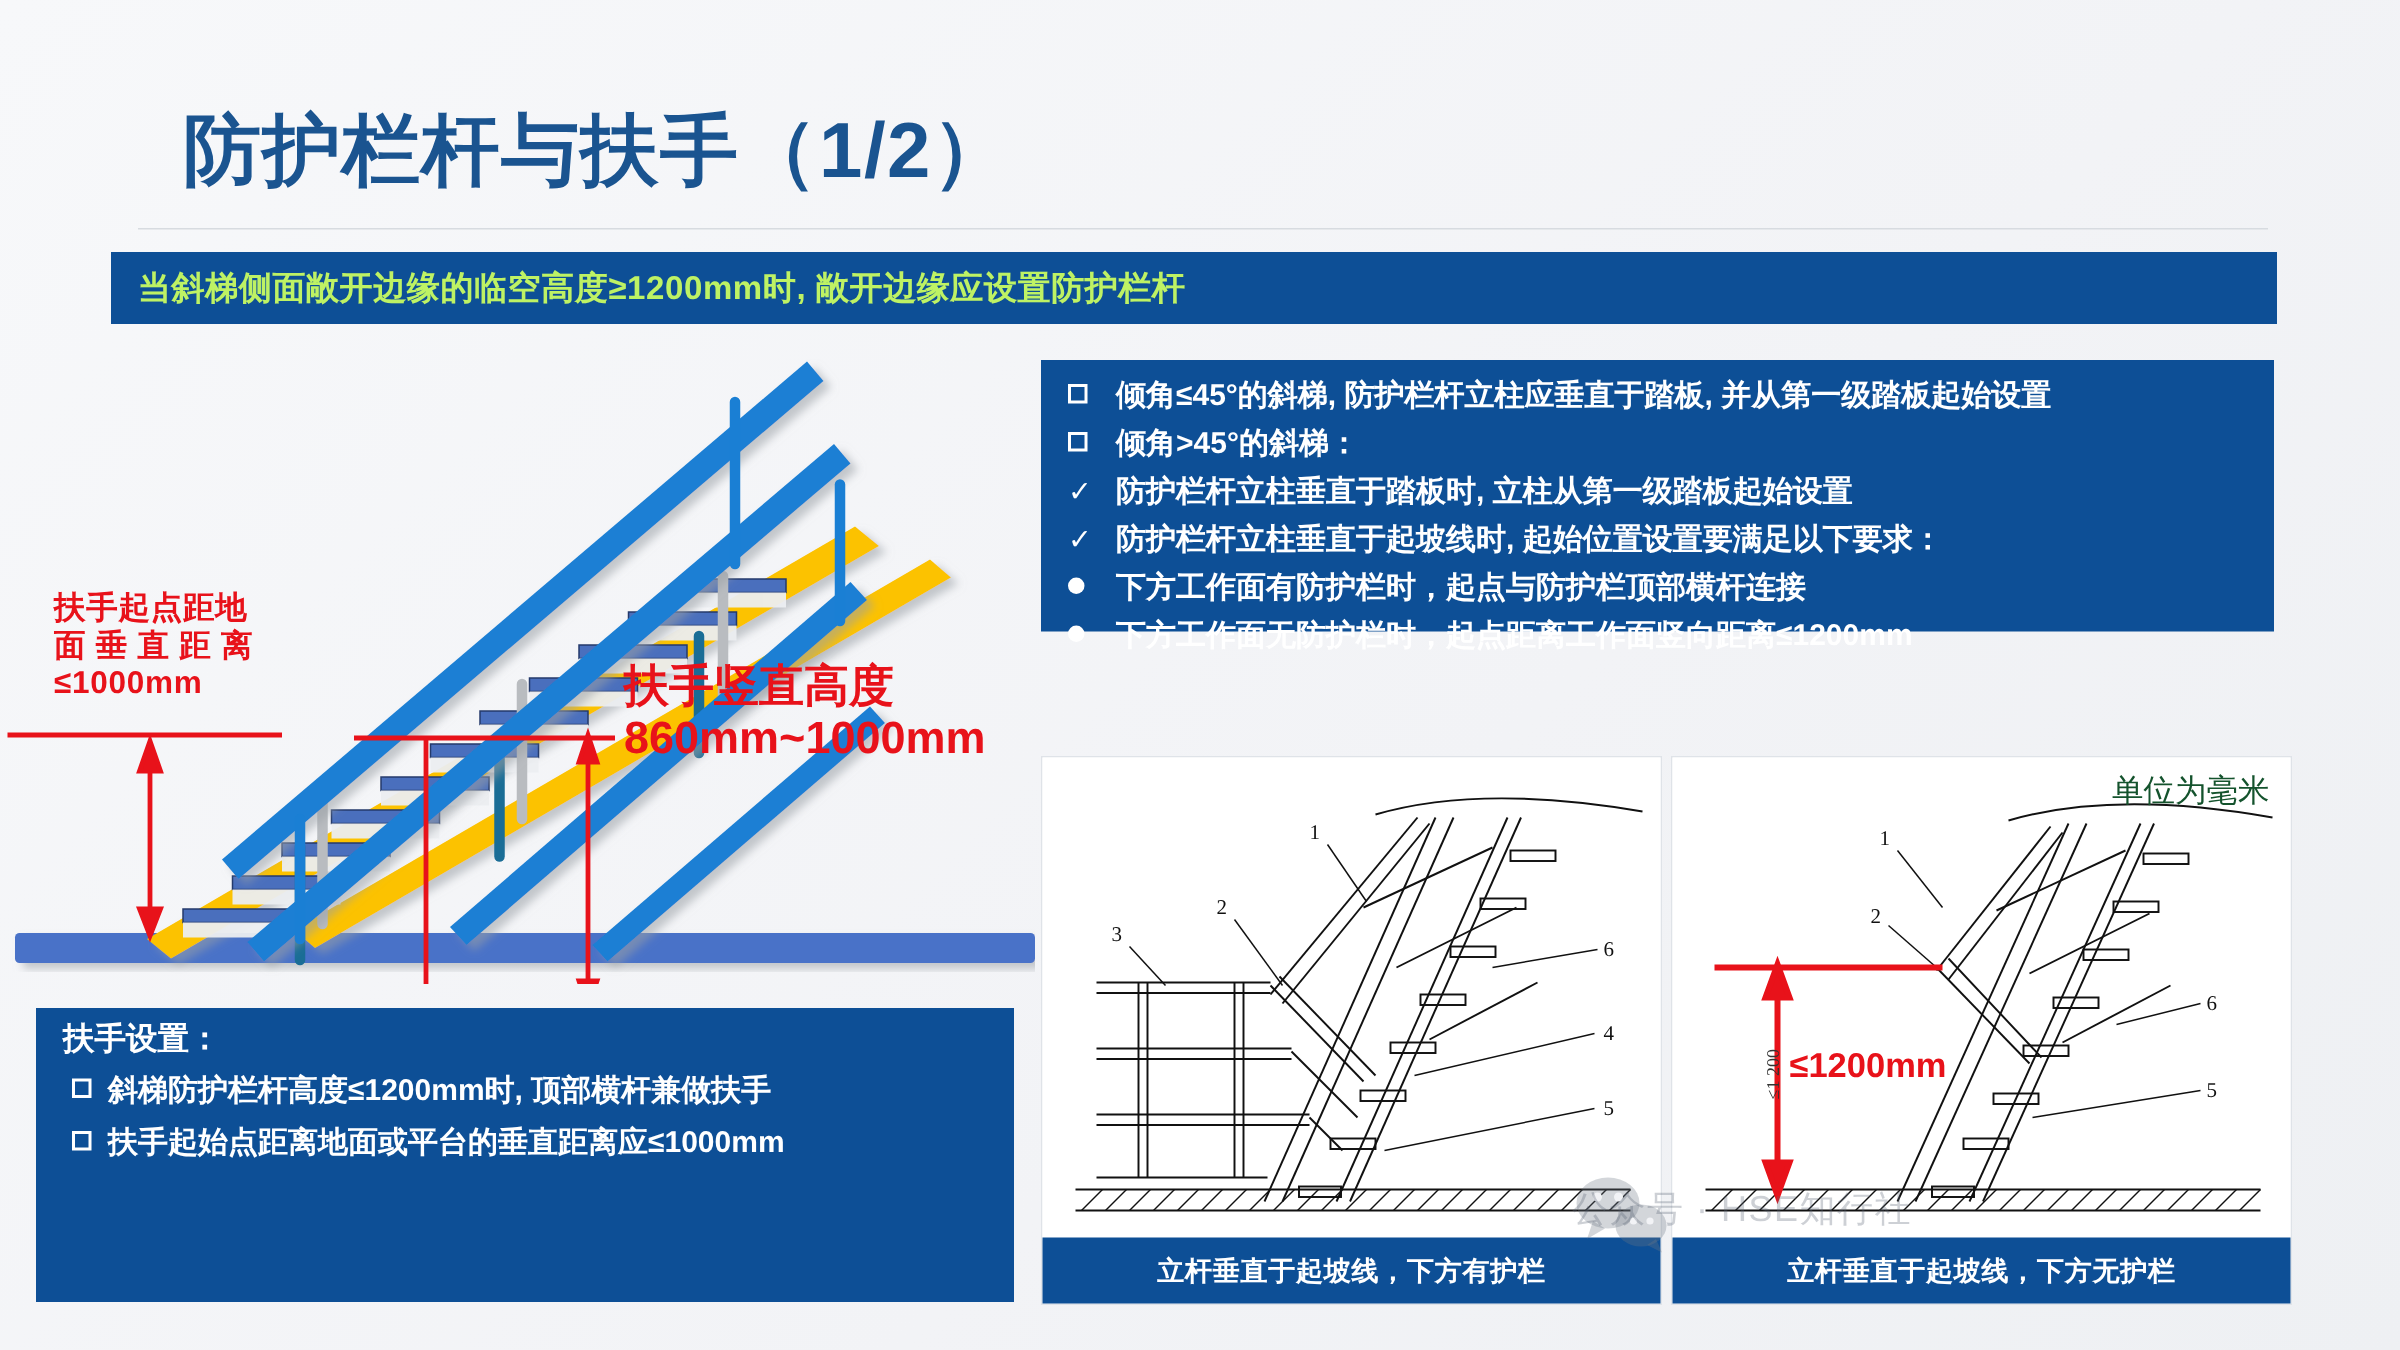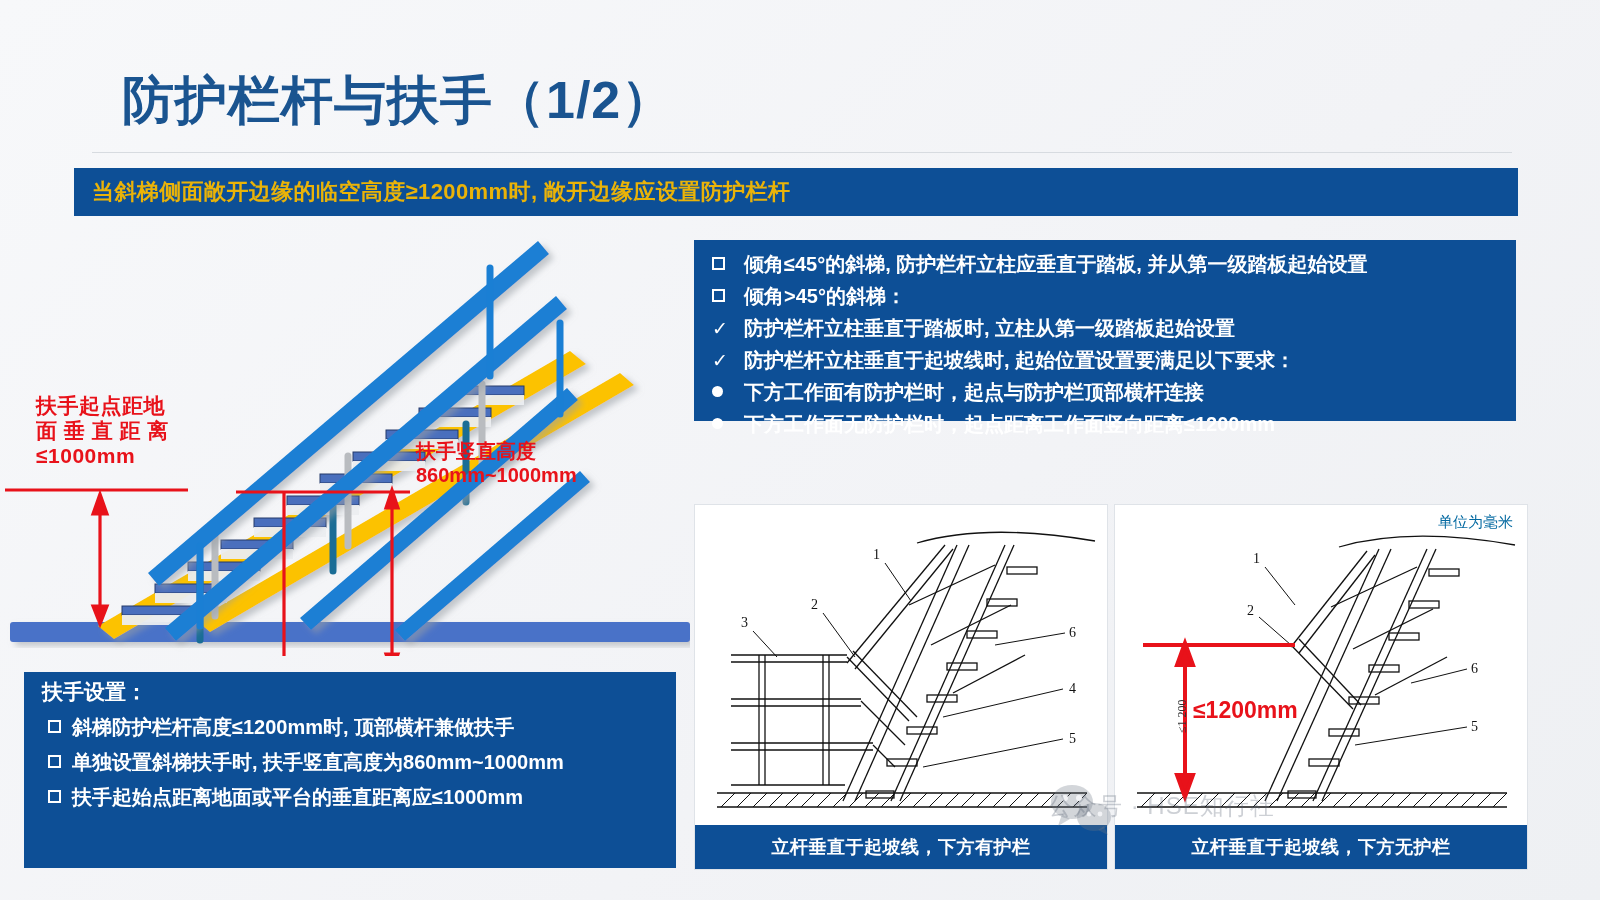--- a/index.html
+++ b/index.html
@@ -29,38 +29,38 @@
   }
 
   
   #banner {
     position: absolute; left: 74px; top: 168px;
     width: 1444px; height: 48px;
     background: #0d4f96;
     display: flex; align-items: center;
   }
   #banner-text {
-    color: #eab308; font-size: 22px; font-weight: 700;
+    color: #bef264; font-size: 22px; font-weight: 700;
     padding-left: 18px; letter-spacing: .4px; white-space: nowrap;
   }
 
   
   #illus {
     position: absolute; left: 0px; top: 228px;
     width: 690px; height: 428px;
   }
   #illus svg { display:block; }
 
   
   .red-anno {
     position: absolute; color: #e8121a; font-weight: 700;
     line-height: 1.18; white-space: pre;
   }
   #anno-left  { left: 36px; top: 394px; font-size: 21px; letter-spacing: .5px; }
-  #anno-right { left: 416px; top: 440px; font-size: 20px; }
+  #anno-right { left: 416px; top: 440px; font-size: 30px; }
 
   
   #handrail-box {
     position: absolute; left: 24px; top: 672px;
     width: 652px; height: 196px;
     background: #0d4f96;
     padding: 6px 18px 0 18px;
   }
   #handrail-heading {
     color:#fff; font-size: 21px; font-weight: 700; margin-bottom: 9px;
@@ -111,21 +111,21 @@
   .fig-canvas { position: absolute; left:0; top:0; width: 412px; height: 322px; background:#fff; overflow:hidden;}
   .fig-caption {
     position: absolute; left: 0; bottom: 0; width: 412px; height: 44px;
     background: #0d4f96; color:#fff;
     display:flex; align-items:center; justify-content:center;
     font-size: 18px; font-weight: 700; letter-spacing: .5px;
   }
   .unit-label {
     position: absolute; right: 14px; top: 8px;
     font-family: "Liberation Serif","DejaVu Serif", serif;
-    font-size: 15px; color: #0369a1; text-align: center;
+    font-size: 21px; color: #14532d; text-align: center;
   }
   .fig-dim-label {
     position: absolute; color:#e8121a; font-weight:700; font-size: 23px;
   }
   .fig-dim-vert {
     position: absolute; color:#333; font-size: 12px;
     font-family: "Liberation Serif","DejaVu Serif", serif;
     transform: rotate(-90deg); transform-origin: left top; white-space: nowrap;
   }
 
@@ -298,24 +298,20 @@
       <span class="txt">下方工作面无防护栏时，起点距离工作面竖向距离≤1200mm</span>
     </div>
   </div>
 
   <div id="handrail-box">
     <div id="handrail-heading">扶手设置：</div>
 
     <div class="hl-row">
       <span class="bullet"><span class="sq"></span></span>
       <span class="txt">斜梯防护栏杆高度≤1200mm时, 顶部横杆兼做扶手</span>
-    </div>
-    <div class="hl-row">
-      <span class="bullet"><span class="sq"></span></span>
-      <span class="txt">单独设置斜梯扶手时, 扶手竖直高度为860mm~1000mm</span>
     </div>
     <div class="hl-row">
       <span class="bullet"><span class="sq"></span></span>
       <span class="txt">扶手起始点距离地面或平台的垂直距离应≤1000mm</span>
     </div>
   </div>
 
   <div class="fig-card" id="fig-left">
     <div class="fig-canvas">
       <svg width="412" height="322" viewBox="0 0 412 322" xmlns="http://www.w3.org/2000/svg">

